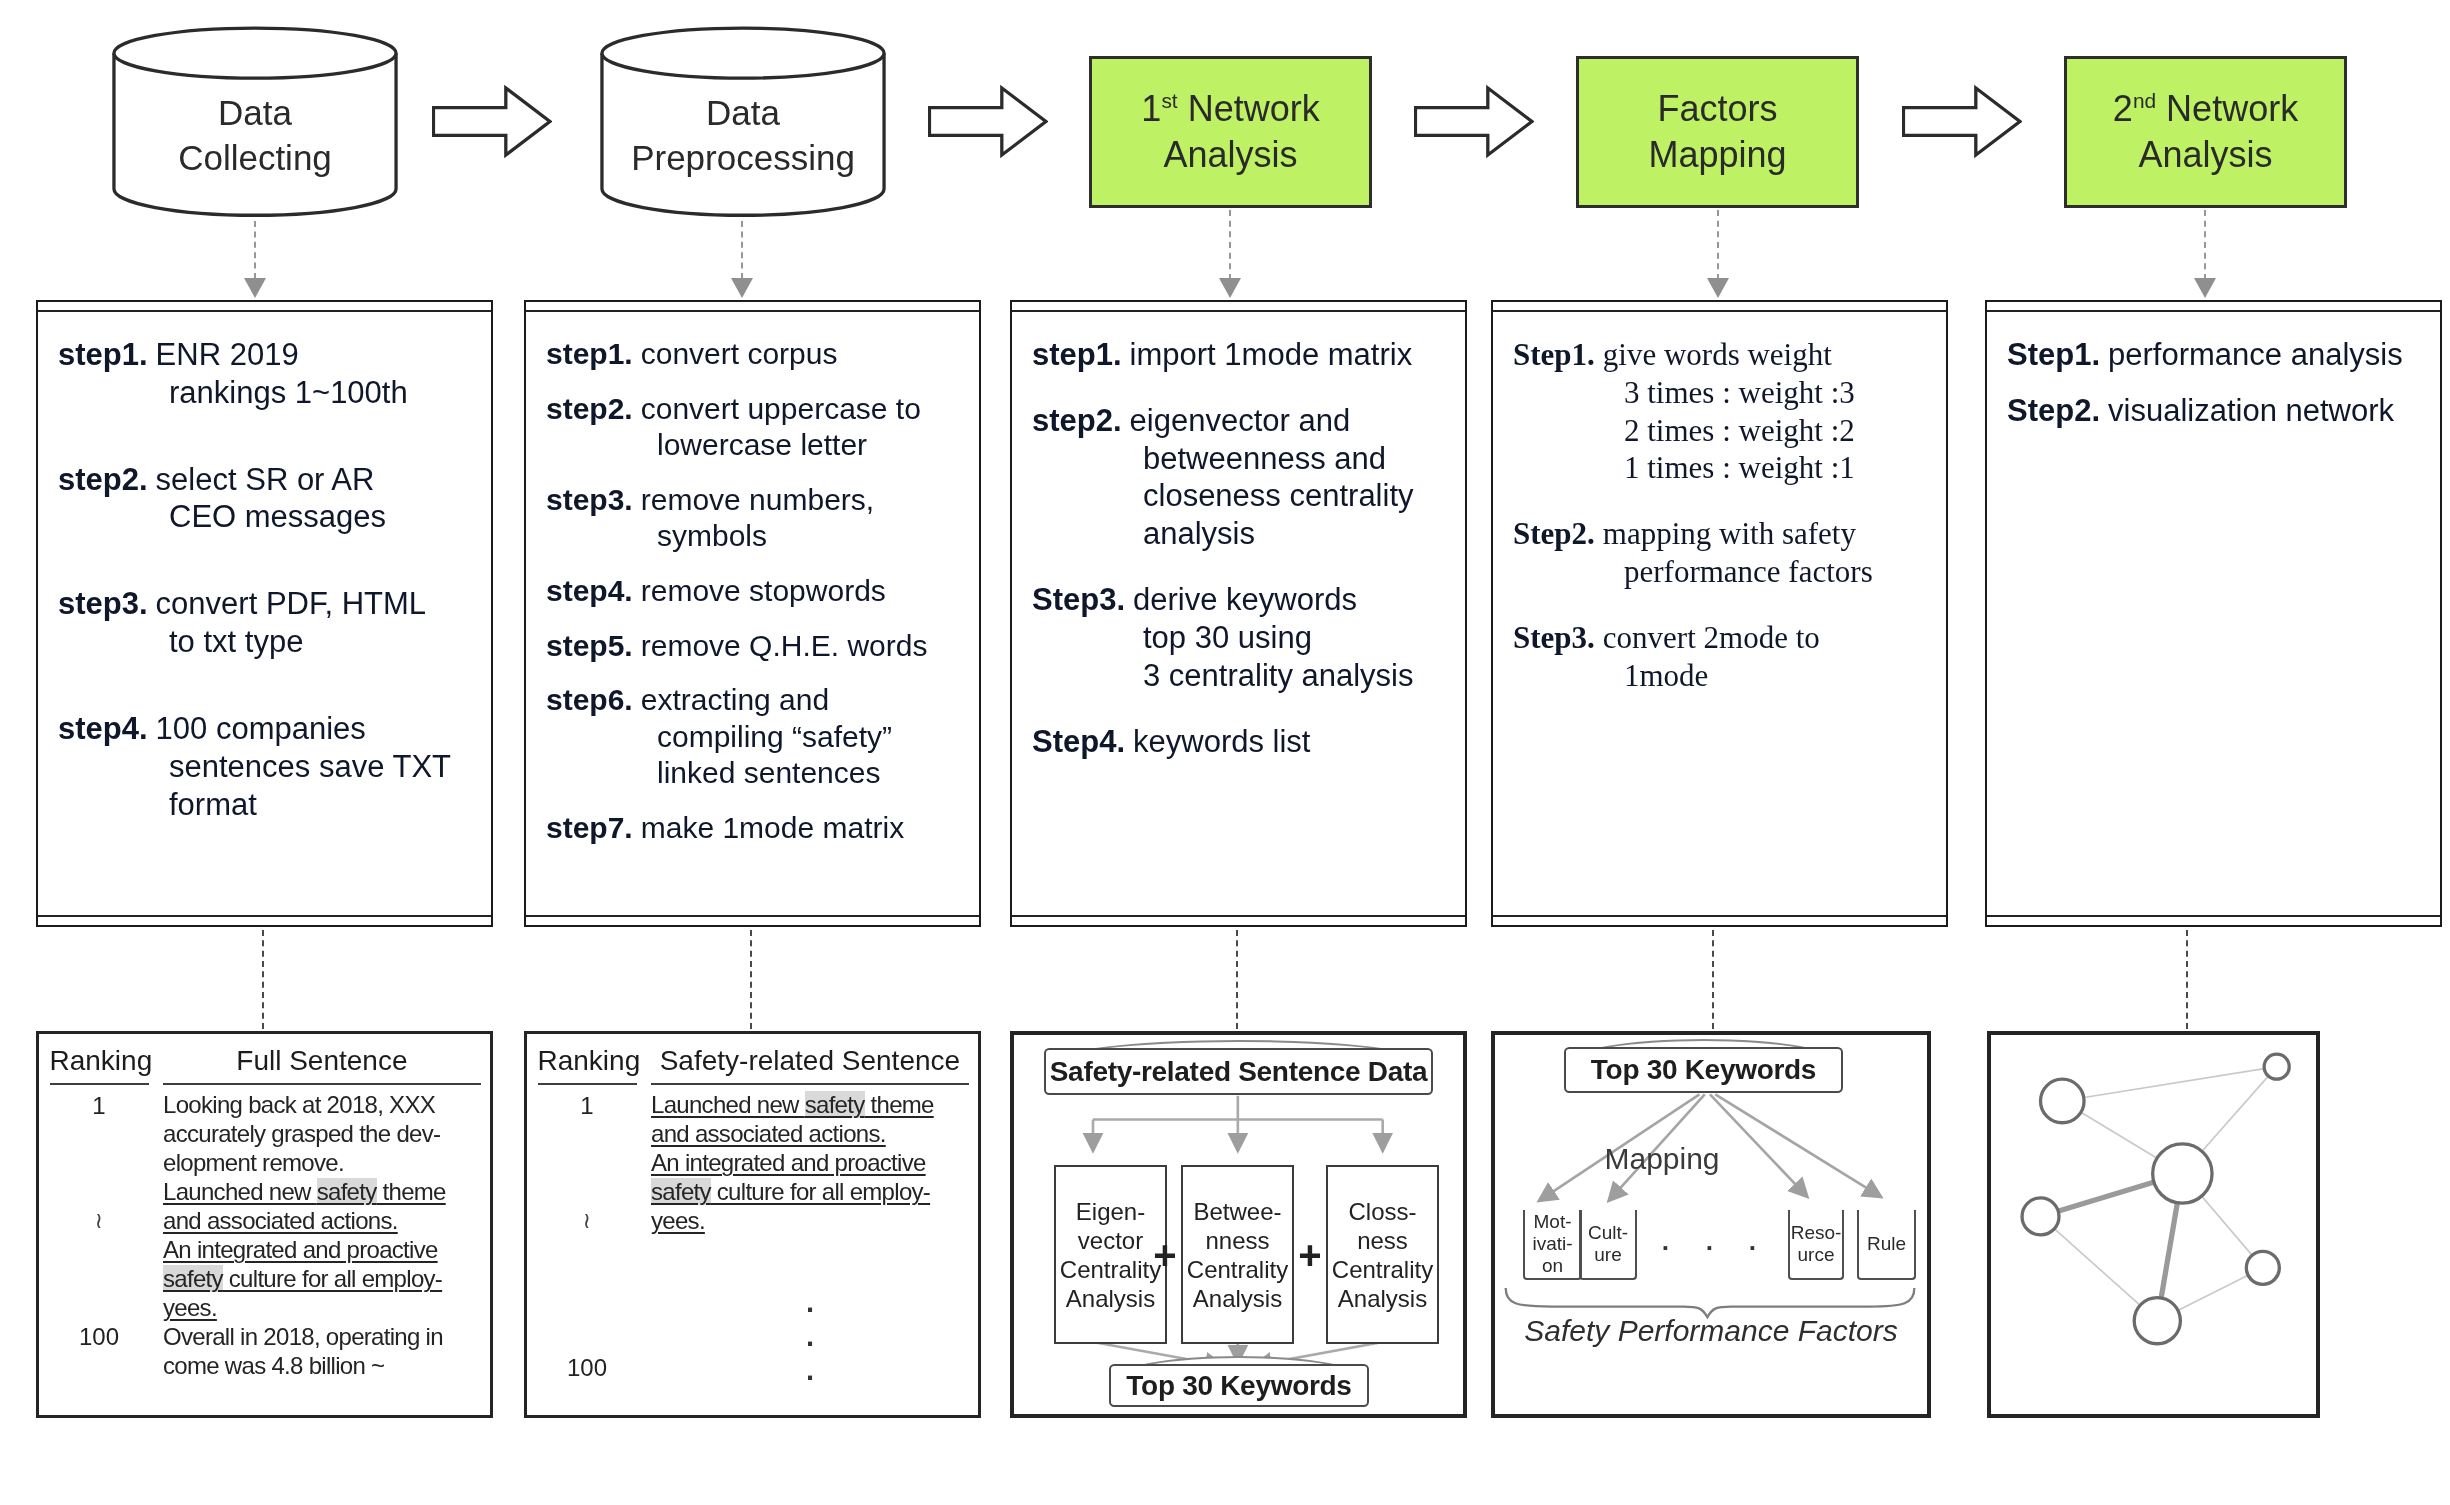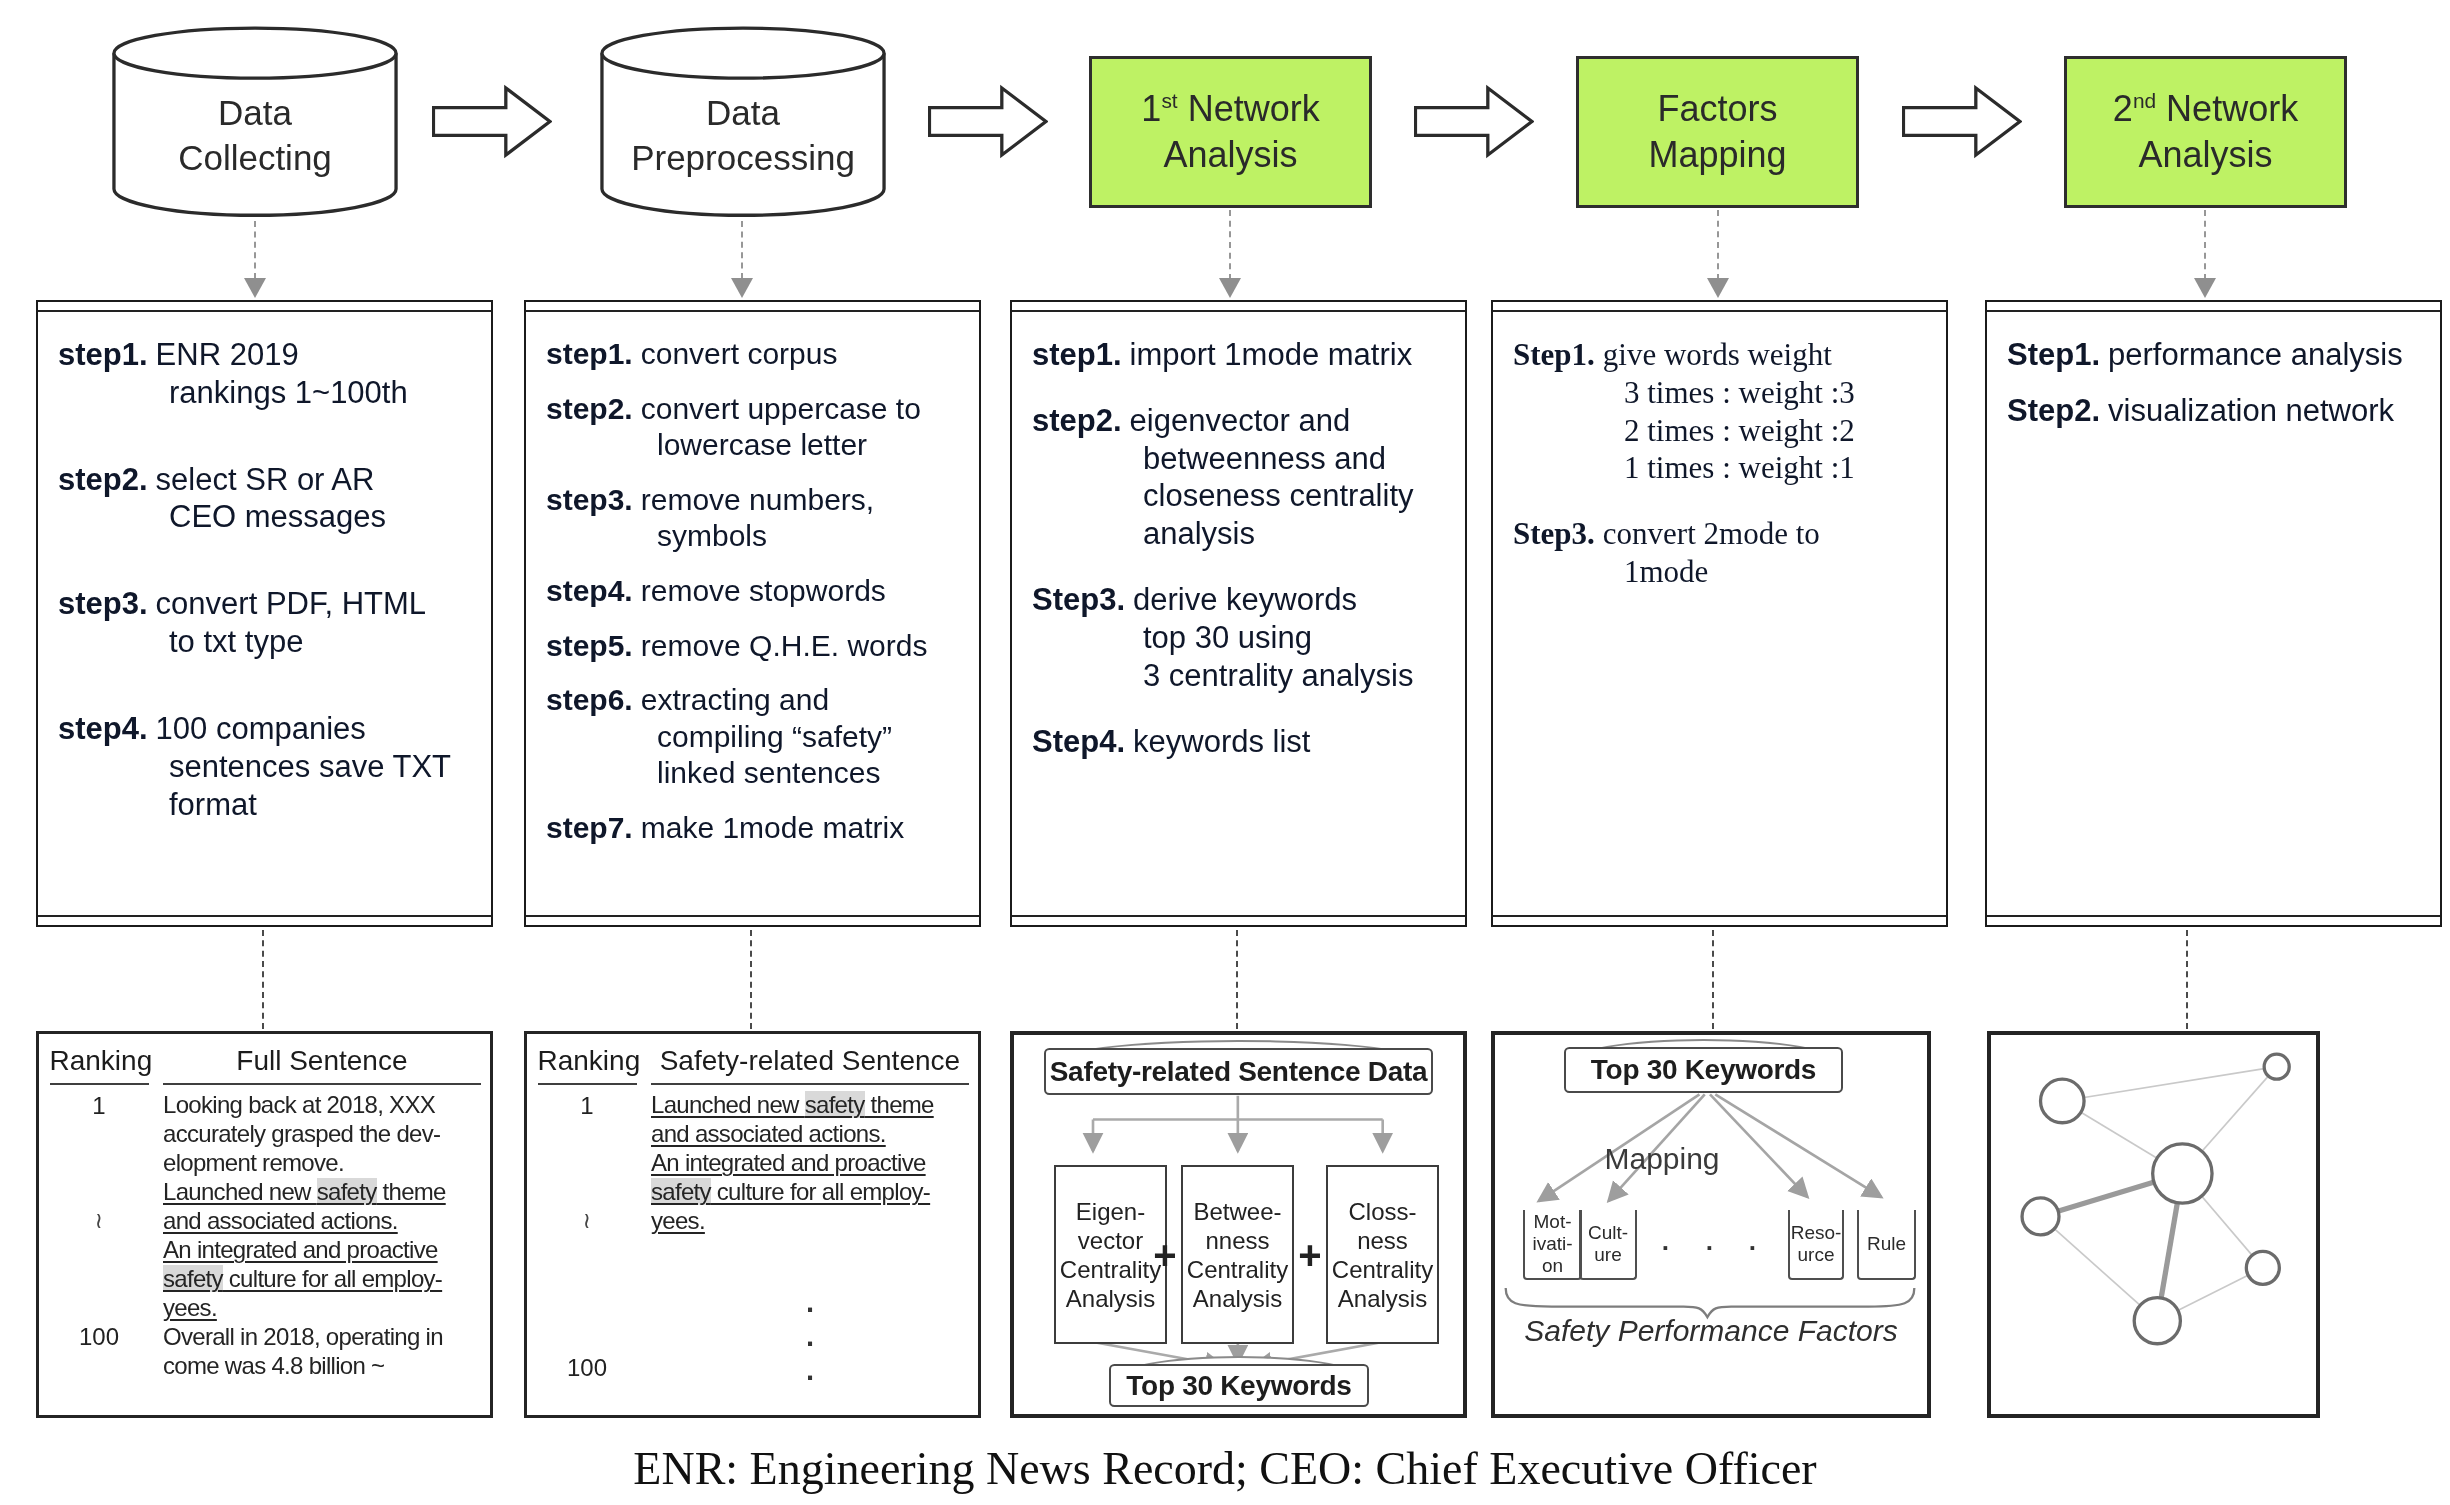--- a/index.html
+++ b/index.html
@@ -205,20 +205,22 @@
       </div>
   </div>
   <div class="stepbox sb4" style="left:1491px;font-family:Liberation Serif, serif;">
     <div class="ibar-t"></div>
     <div class="ibar-b"></div>
     <div>
         <div class="step"><b>Step1.</b><span class="stext">give words weight
 3 times : weight :3
 2 times : weight :2
 1 times : weight :1</span></div>
+        <div class="step"><b>Step2.</b><span class="stext">mapping with safety
+performance factors</span></div>
         <div class="step"><b>Step3.</b><span class="stext">convert 2mode to
 1mode</span></div>
       </div>
   </div>
   <div class="stepbox sb5" style="left:1985px;">
     <div class="ibar-t"></div>
     <div class="ibar-b"></div>
     <div>
         <div class="step"><b>Step1.</b><span class="stext">performance analysis</span></div>
         <div class="step"><b>Step2.</b><span class="stext">visualization network</span></div>
@@ -371,16 +373,15 @@
         <line x1="252" y1="433" x2="412" y2="353" class="edge"></line>
         <circle cx="108" cy="100" r="33" class="nnode"></circle>
         <circle cx="433" cy="48" r="19" class="nnode"></circle>
         <circle cx="290" cy="210" r="45" class="nnode"></circle>
         <circle cx="75" cy="275" r="28" class="nnode"></circle>
         <circle cx="252" cy="433" r="35" class="nnode"></circle>
         <circle cx="412" cy="353" r="25" class="nnode"></circle>
       </svg>
   </div>
 
-  <div class="caption">ENR: Engineering News Record; CEO: Chief Executive Officer</div>
 
 </div>
 
 
 </body></html>

